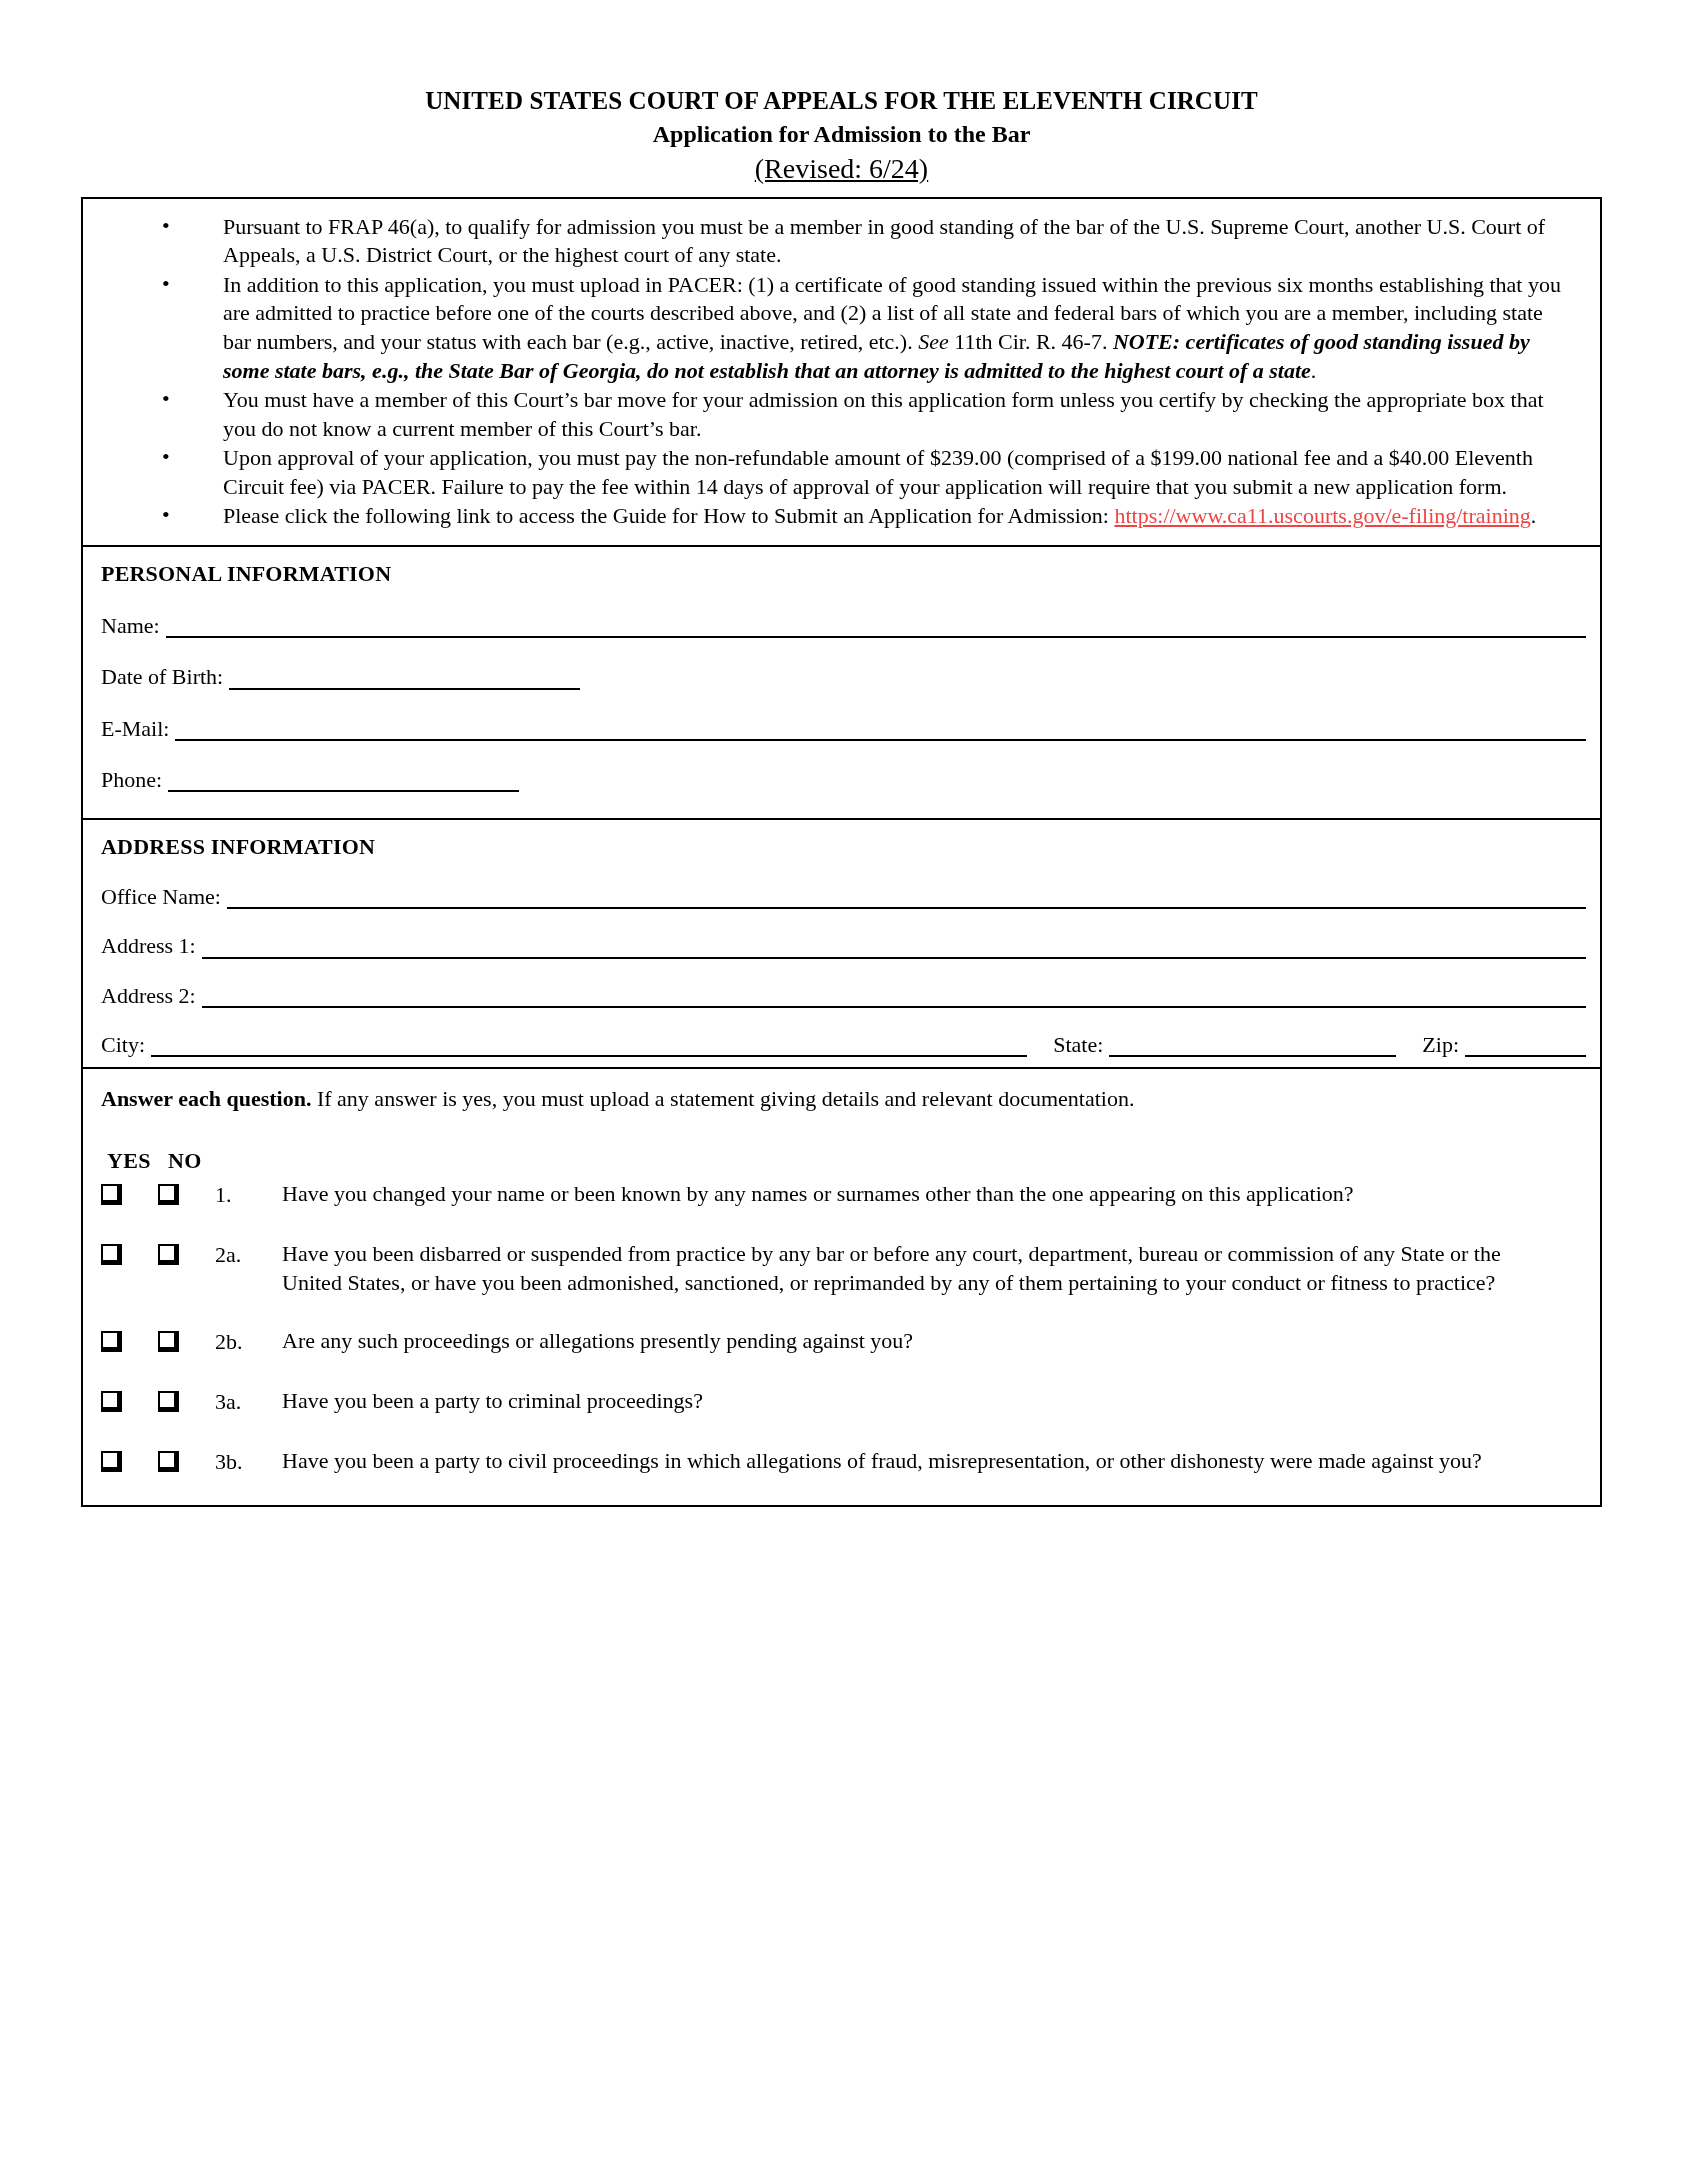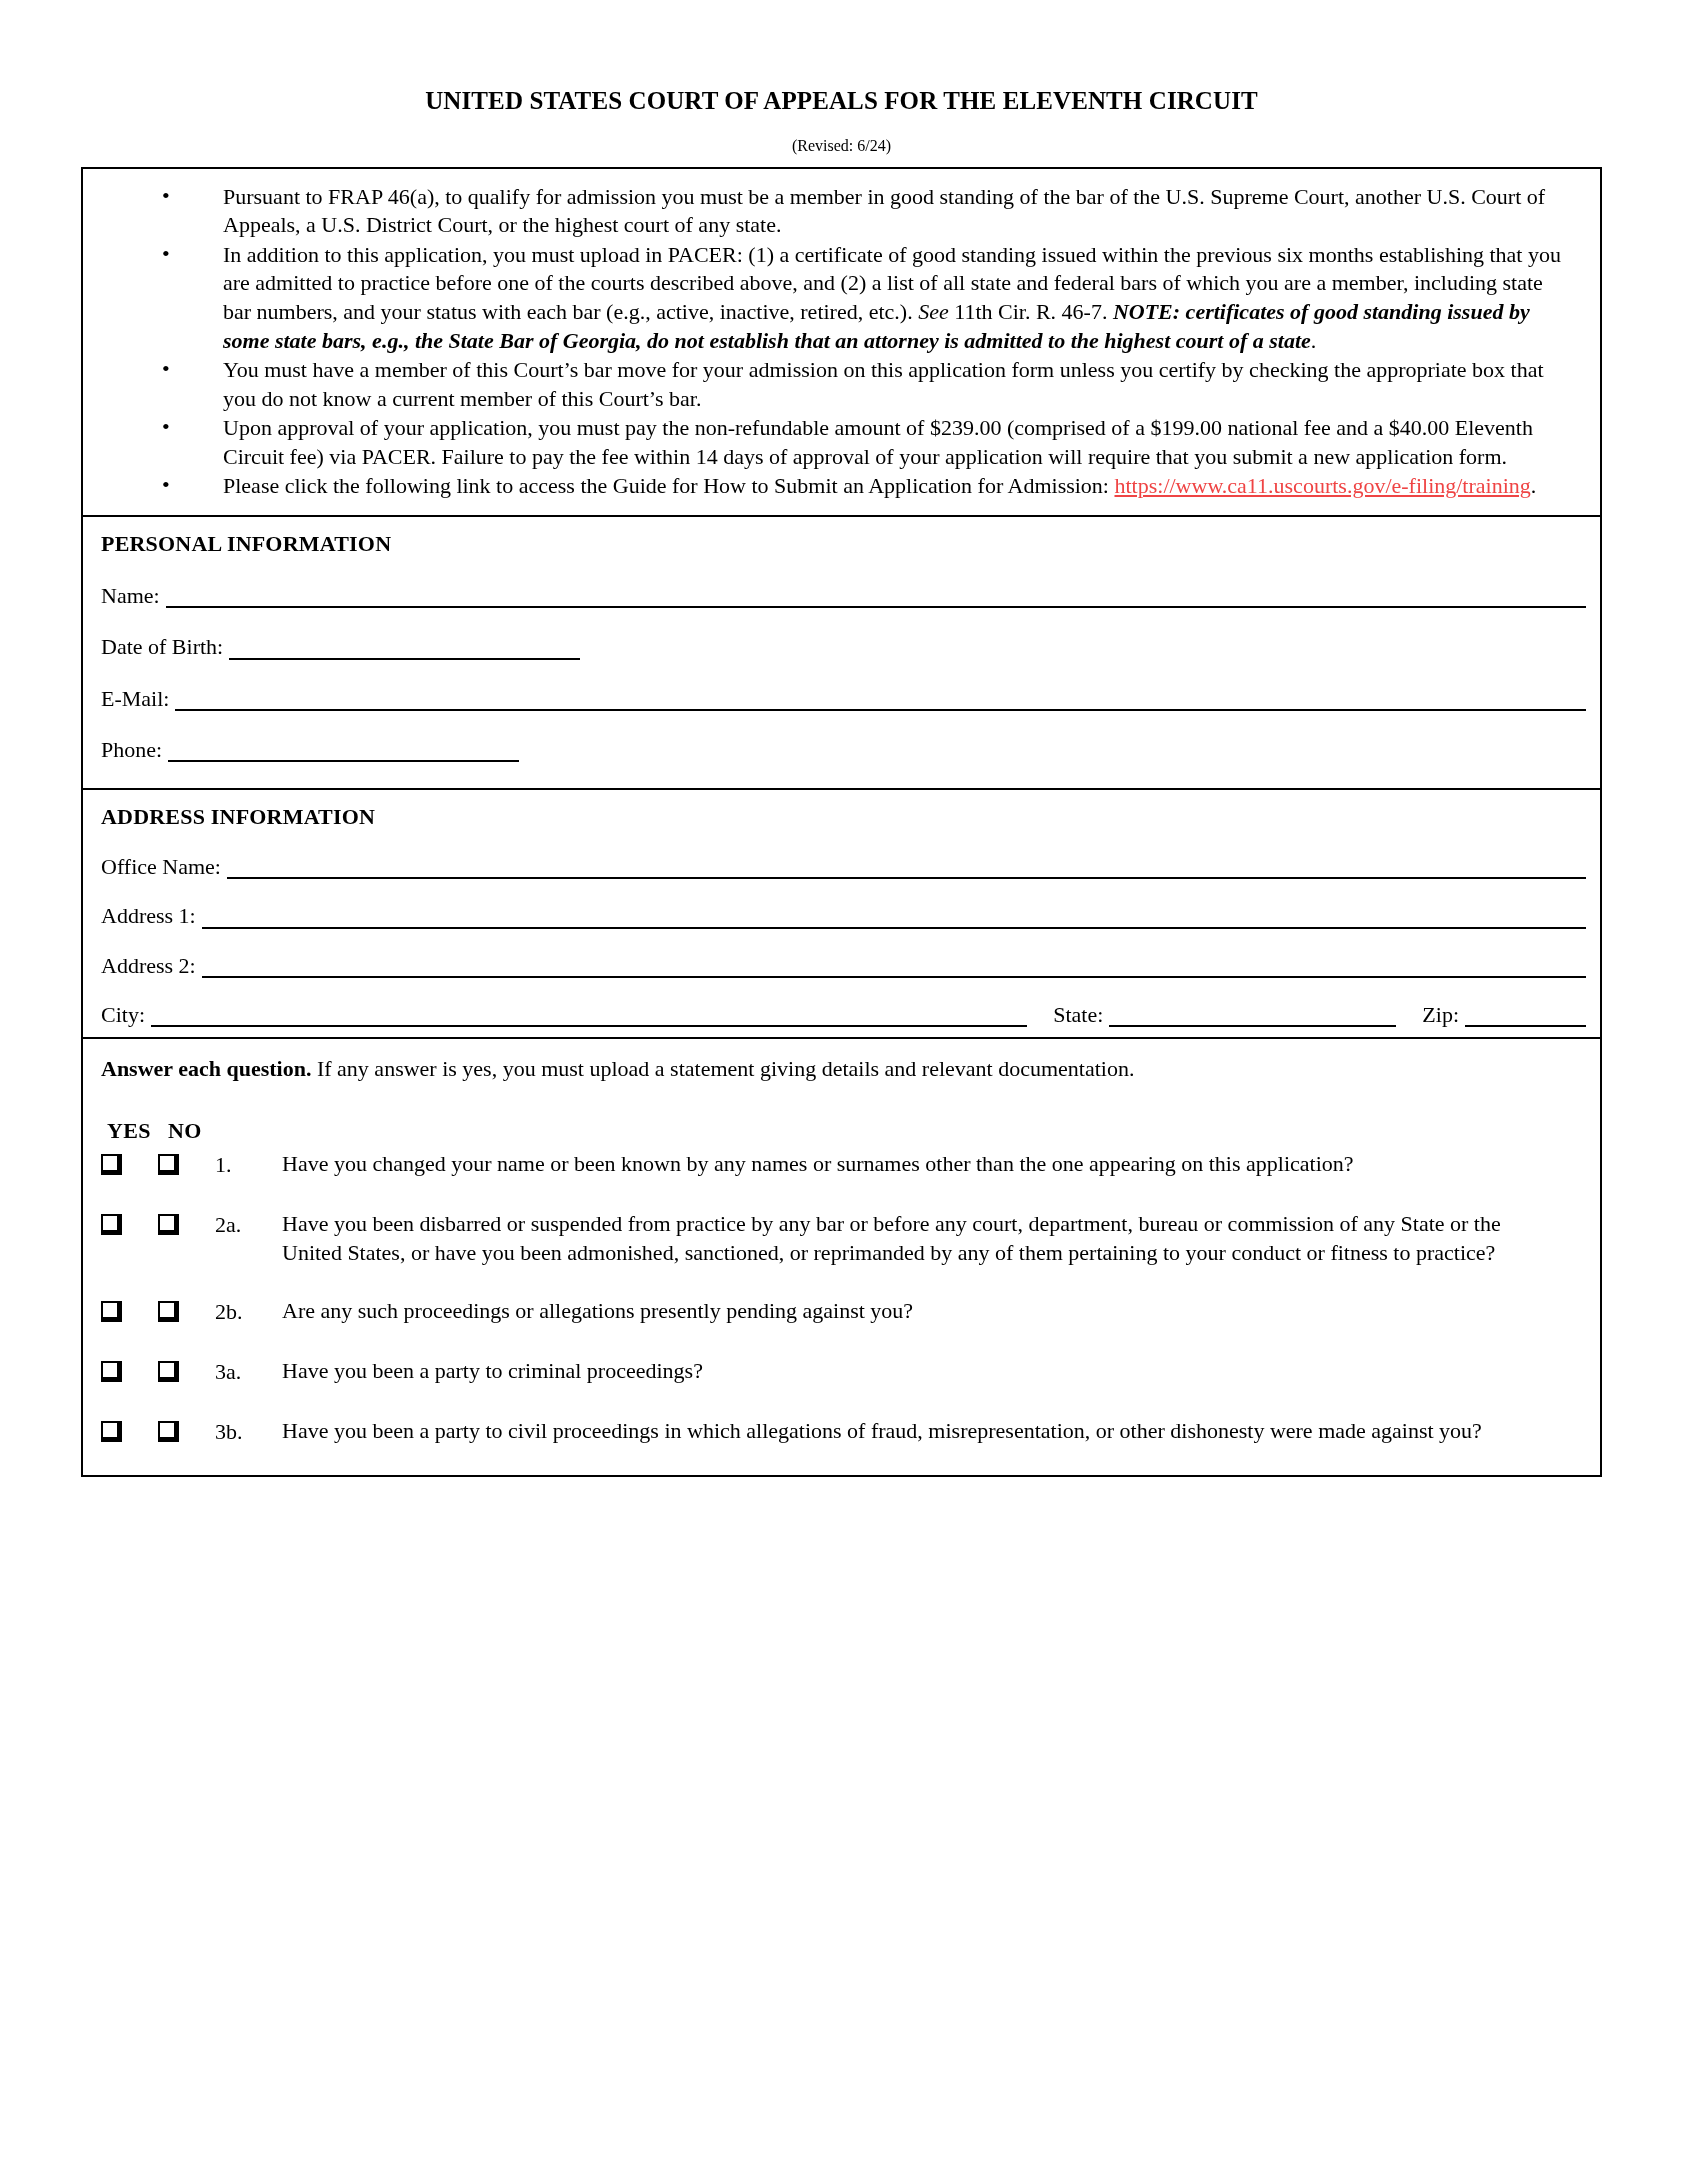--- a/index.html
+++ b/index.html
@@ -35,24 +35,25 @@
     letter-spacing: 0.1px;
     line-height: 1.15;
   }
   .doc-subtitle {
     font-size: 24px;
     font-weight: bold;
     line-height: 1.25;
     margin-top: 3px;
   }
   .doc-revised {
-    font-size: 16px;
+    font-size: 28px;
     font-weight: normal;
     line-height: 1.25;
-    margin-top: 20px;
+    margin-top: 2px;
+    text-decoration: underline;
   }
 
   
   .frame {
     margin: 11px 81px 0 81px;
     border: 2.5px solid #000;
     box-sizing: border-box;
   }
   .section {
     border-bottom: 2.5px solid #000;
@@ -183,20 +184,21 @@
     padding-right: 18px;
   }
 </style>
 </head>
 <body>
 
 <div class="page">
 
   <div class="title-block">
     <div class="doc-title">UNITED STATES COURT OF APPEALS FOR THE ELEVENTH CIRCUIT</div>
+    <div class="doc-subtitle">Application for Admission to the Bar</div>
     <div class="doc-revised">(Revised: 6/24)</div>
   </div>
 
   <div class="frame">
 
     <div class="section instructions">
       <ul class="bullets" id="instructions-list">
           <li><span>Pursuant to FRAP 46(a), to qualify for admission you must be a member in good standing of the bar of the U.S. Supreme Court, another U.S. Court of Appeals, a U.S. District Court, or the highest court of any state.</span></li>
           <li><span>In addition to this application, you must upload in PACER: (1) a certificate of good standing issued within the previous six months establishing that you are admitted to practice before one of the courts described above, and (2) a list of all state and federal bars of which you are a member, including state bar numbers, and your status with each bar (e.g., active, inactive, retired, etc.).  </span><span class="bi">See</span><span> 11th Cir. R. 46-7.  </span><span class="bbi">NOTE: certificates of good standing issued by some state bars, e.g., the State Bar of Georgia, do not establish that an attorney is admitted to the highest court of a state</span><span>.</span></li>
           <li><span>You must have a member of this Court’s bar move for your admission on this application form unless you certify by checking the appropriate box that you do not know a current member of this Court’s bar.</span></li>

